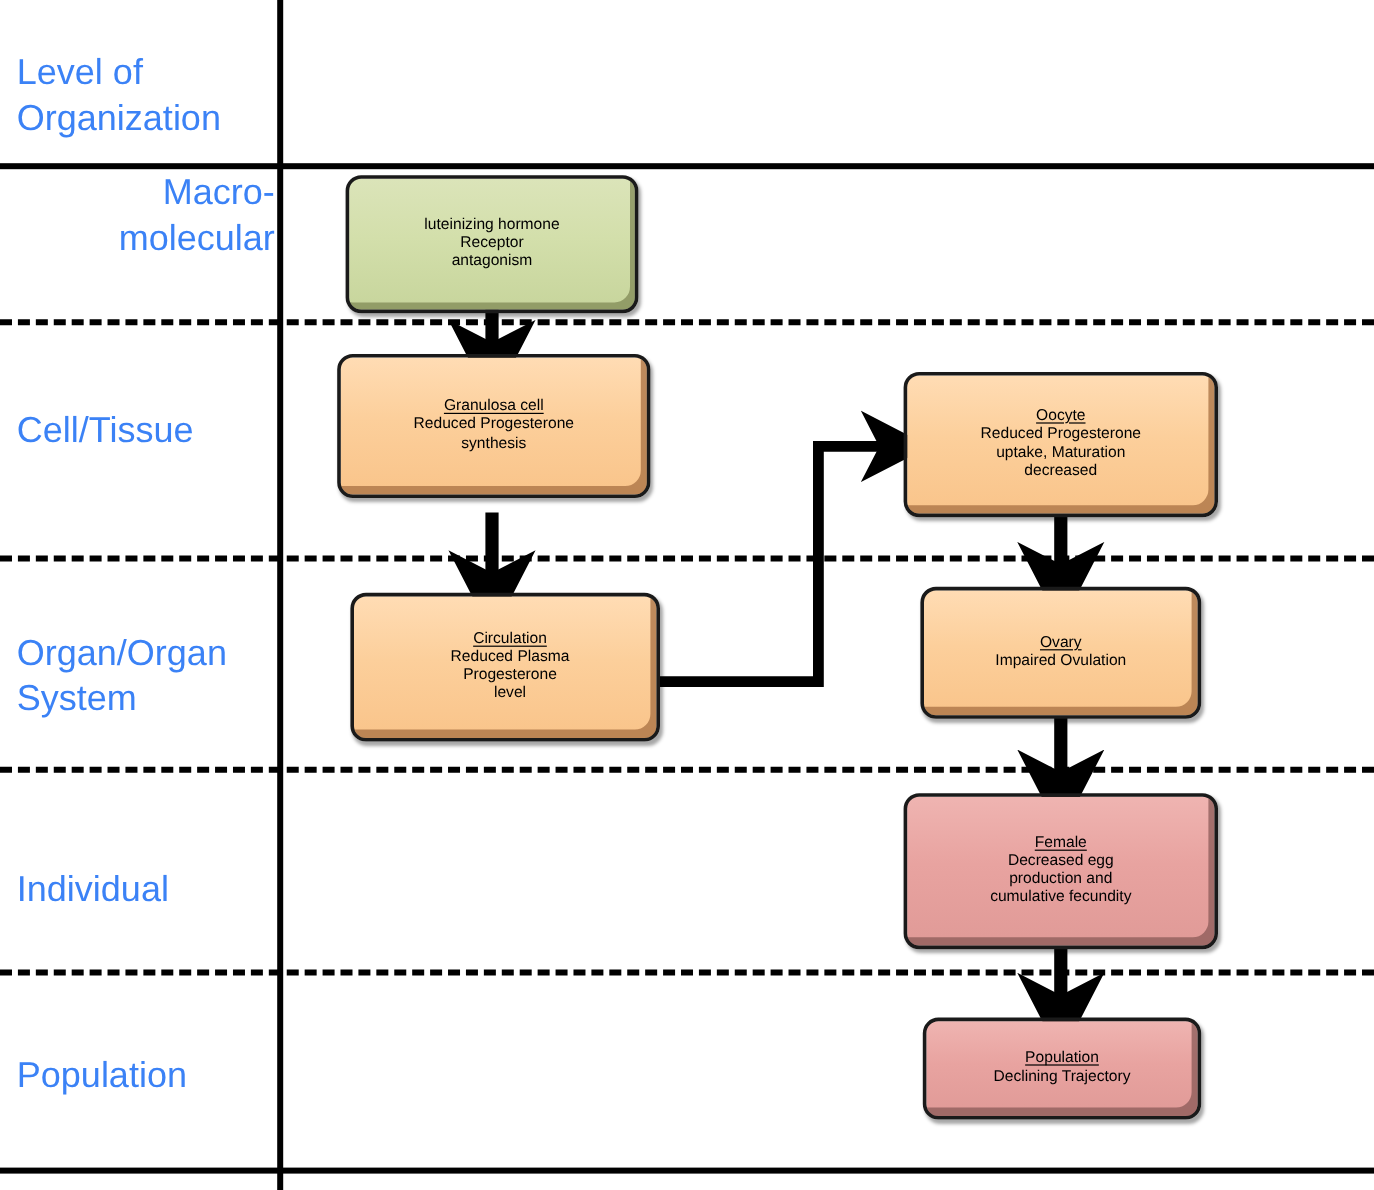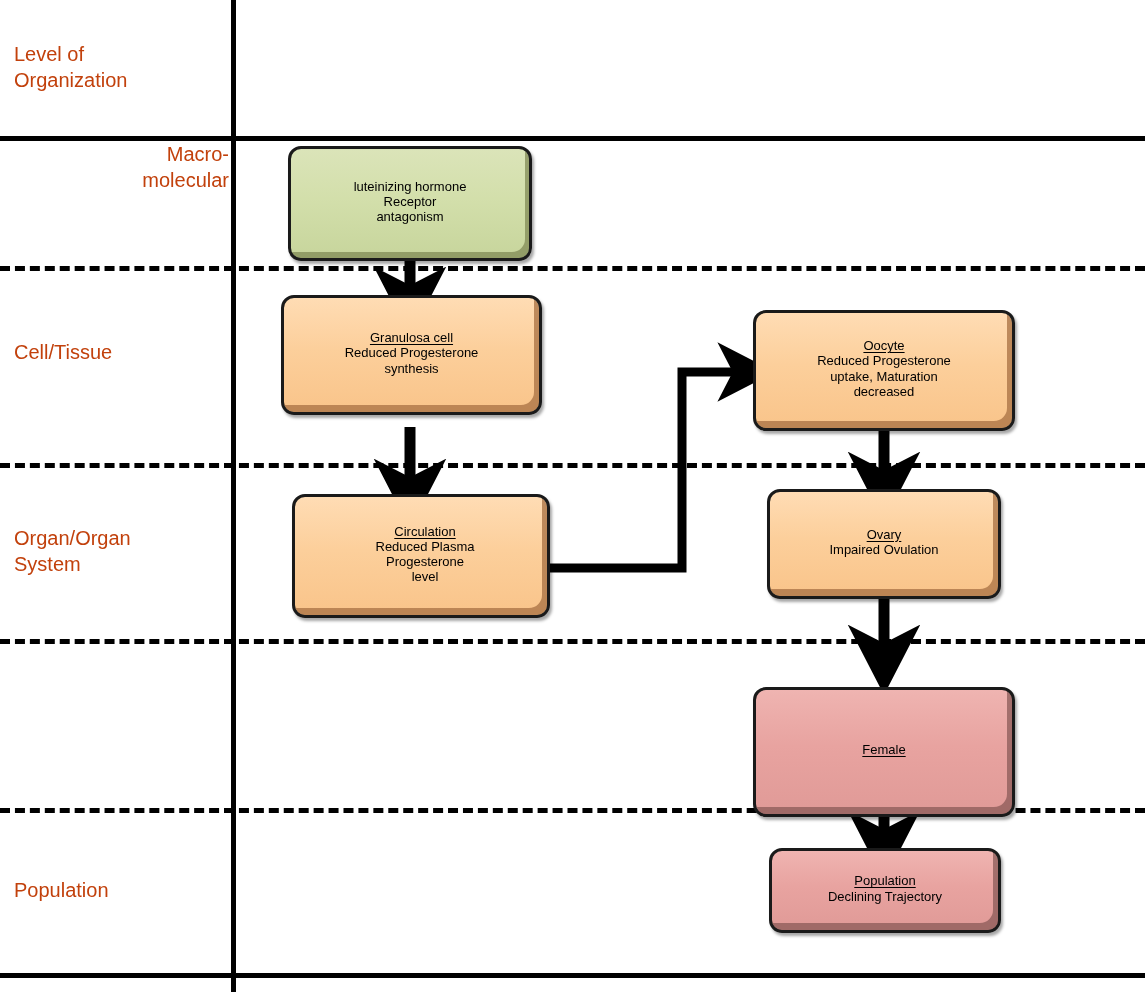--- a/index.html
+++ b/index.html
@@ -37,22 +37,22 @@
     width: 5px;
     height: 992px;
     background: #000000;
   }
 
   
   .level-label {
     position: absolute;
     left: 14px;
     width: 215px;
-    color: #c2410c;
-    font-size: 20px;
+    color: #3b82f6;
+    font-size: 30px;
     line-height: 1.28;
     text-align: left;
     white-space: pre-line;
   }
 
   
   .node {
     position: absolute;
     box-sizing: border-box;
     border-radius: 13px;
@@ -118,20 +118,21 @@
 Organization</div>
 
   <div class="level-label" style="top:142px;text-align:right;">Macro-
 molecular</div>
 
   <div class="level-label" style="top:340px;">Cell/Tissue</div>
 
   <div class="level-label" style="top:526px;">Organ/Organ
 System</div>
 
+  <div class="level-label" style="top:723px;">Individual</div>
 
   <div class="level-label" style="top:878px;">Population</div>
 
   <svg class="connector" viewBox="0 0 1145 992">
     <defs>
       <marker id="arrowhead" markerWidth="7" markerHeight="7" refX="3.4" refY="3.5" orient="auto" markerUnits="strokeWidth">
         <path d="M0,0.2 L6.4,3.5 L0,6.8 L1.7,3.5 Z" fill="#000000"></path>
       </marker>
     </defs>
 
@@ -172,22 +173,25 @@
     <div class="body">Reduced Plasma
 Progesterone
 level</div>
   </div>
 
   <div class="node orange" style="left:767px; top:489px; width:234px; height:110px;">
     <div class="title">Ovary</div>
     <div class="body">Impaired Ovulation</div>
   </div>
 
-  <div class="node pink" style="left:753px; top:661px; width:262px; height:130px;margin-top:26px;">
+  <div class="node pink" style="left:753px; top:661px; width:262px; height:130px;">
     <div class="title">Female</div>
+    <div class="body">Decreased egg
+production and
+cumulative fecundity</div>
   </div>
 
   <div class="node pink" style="left:769px; top:848px; width:232px; height:85px;">
     <div class="title">Population</div>
     <div class="body">Declining Trajectory</div>
   </div>
 
 </div>
 
 </body></html>

